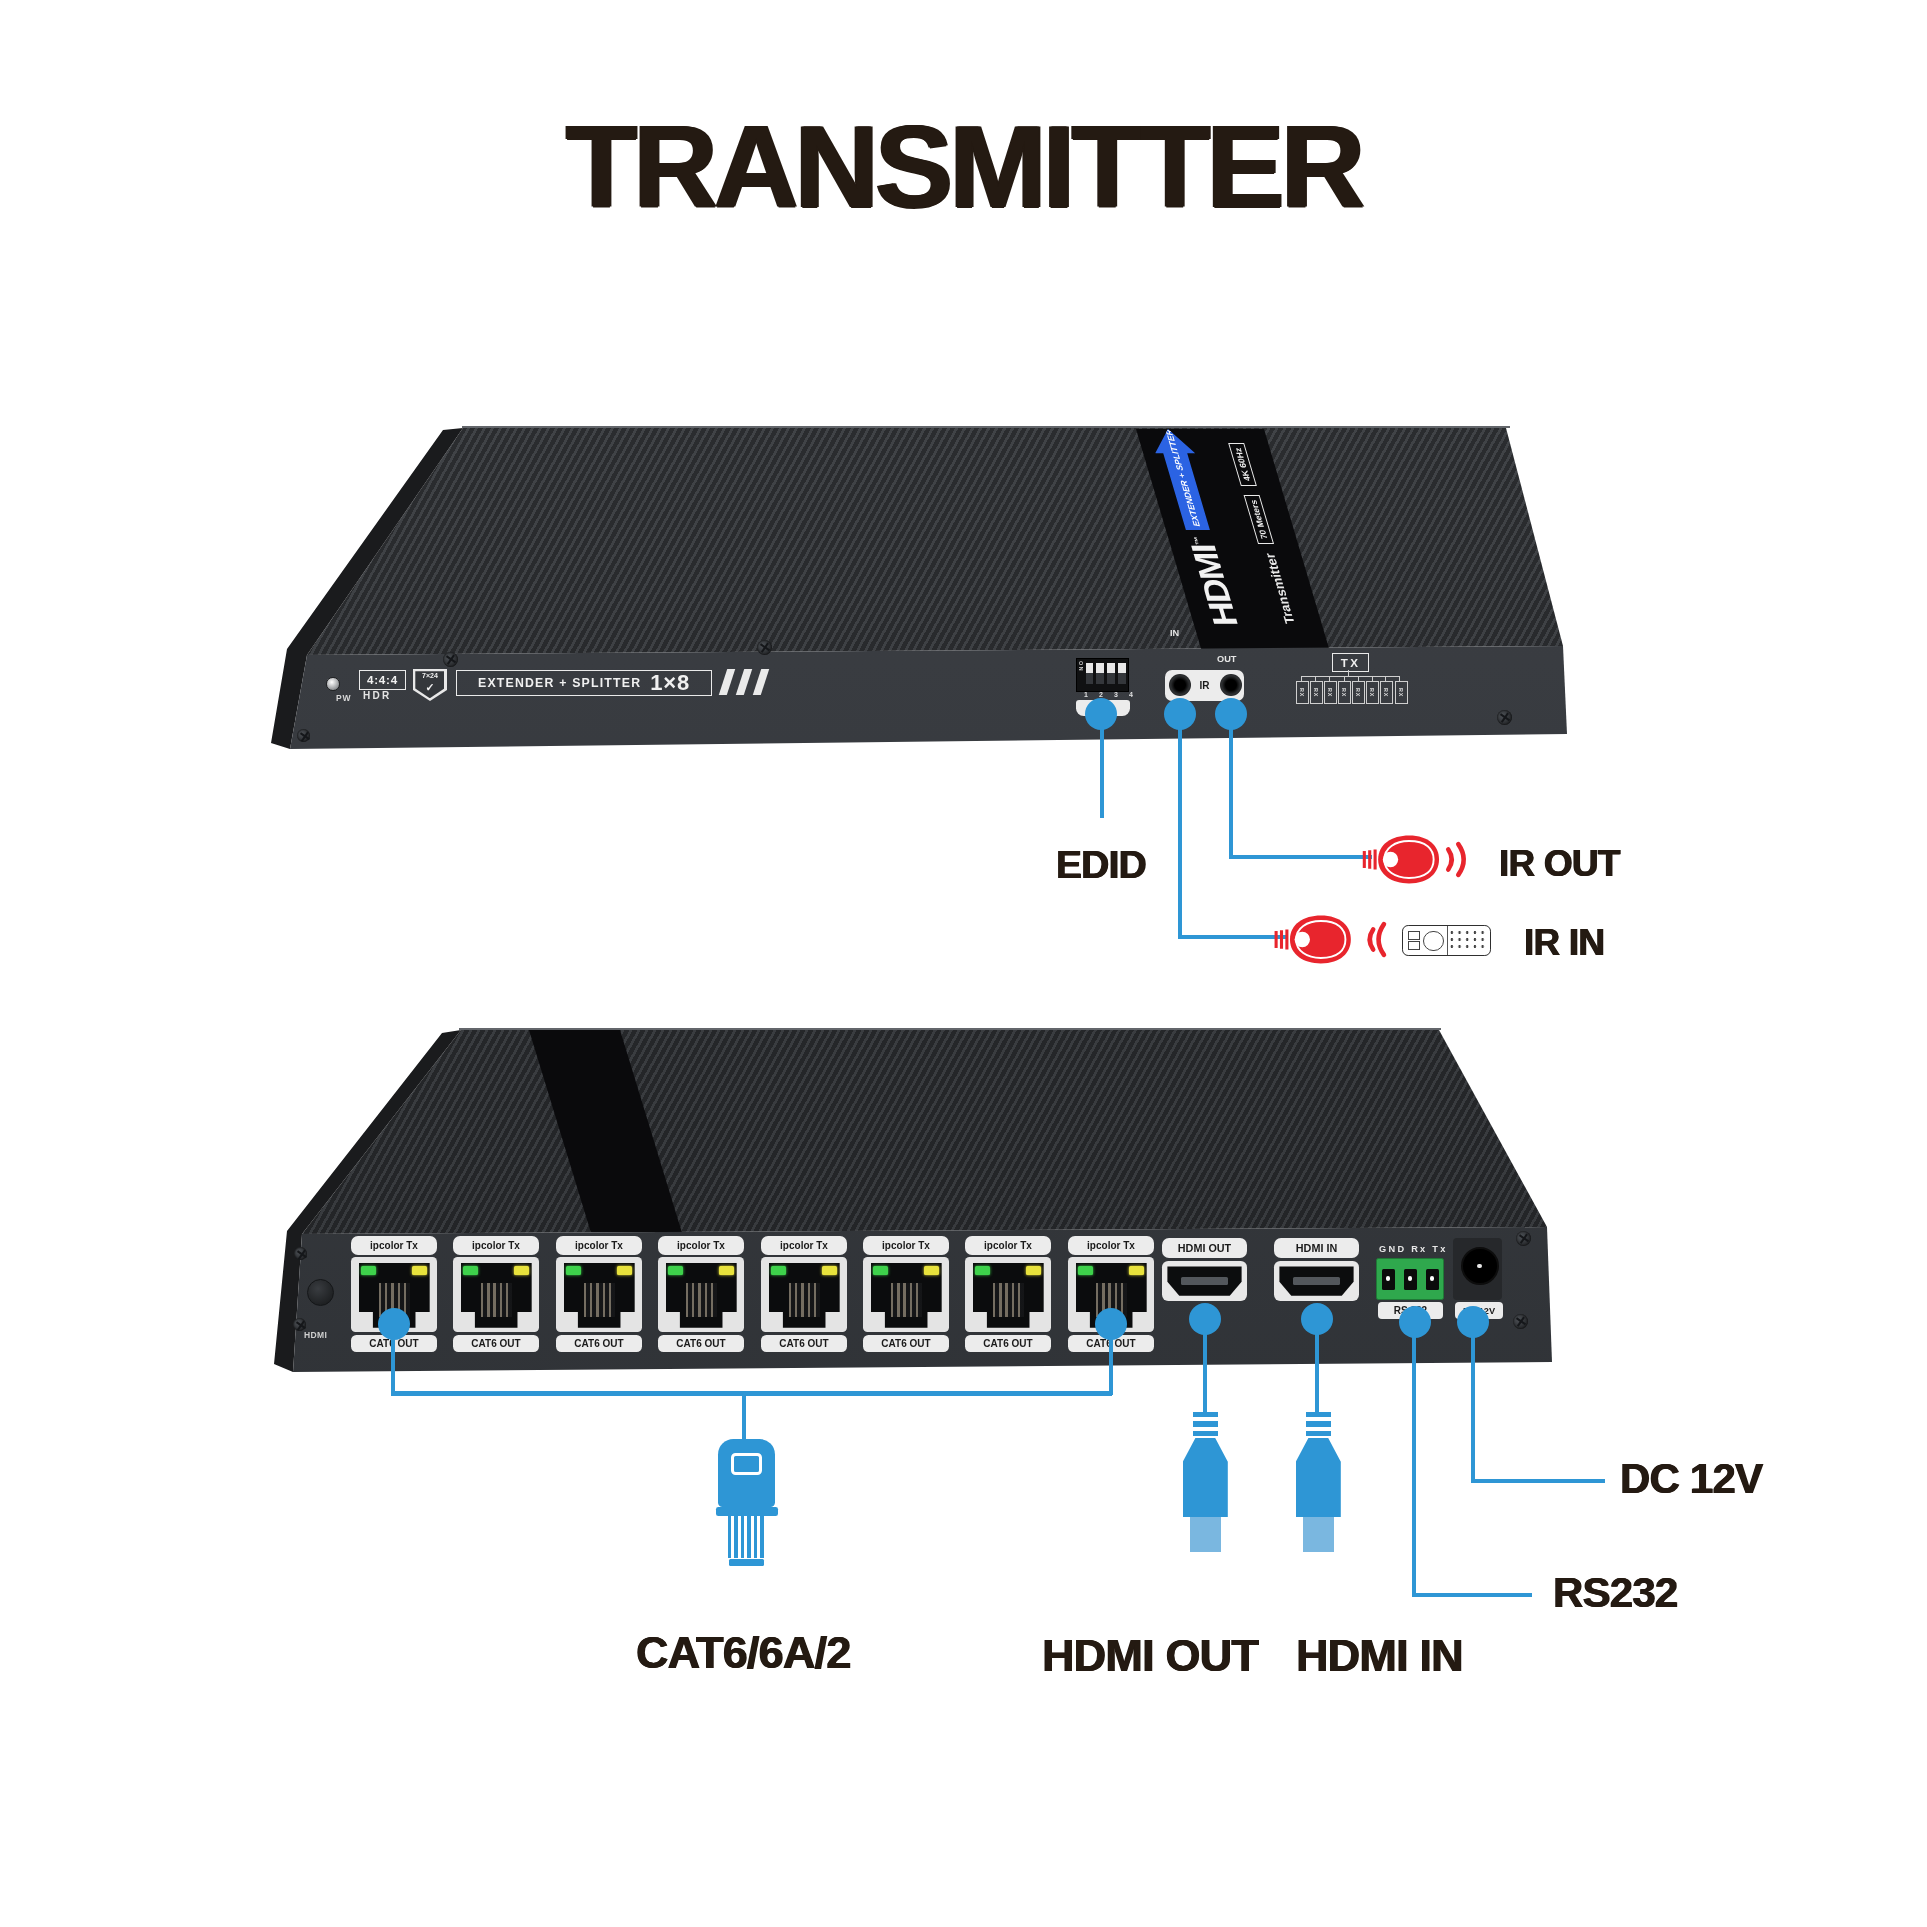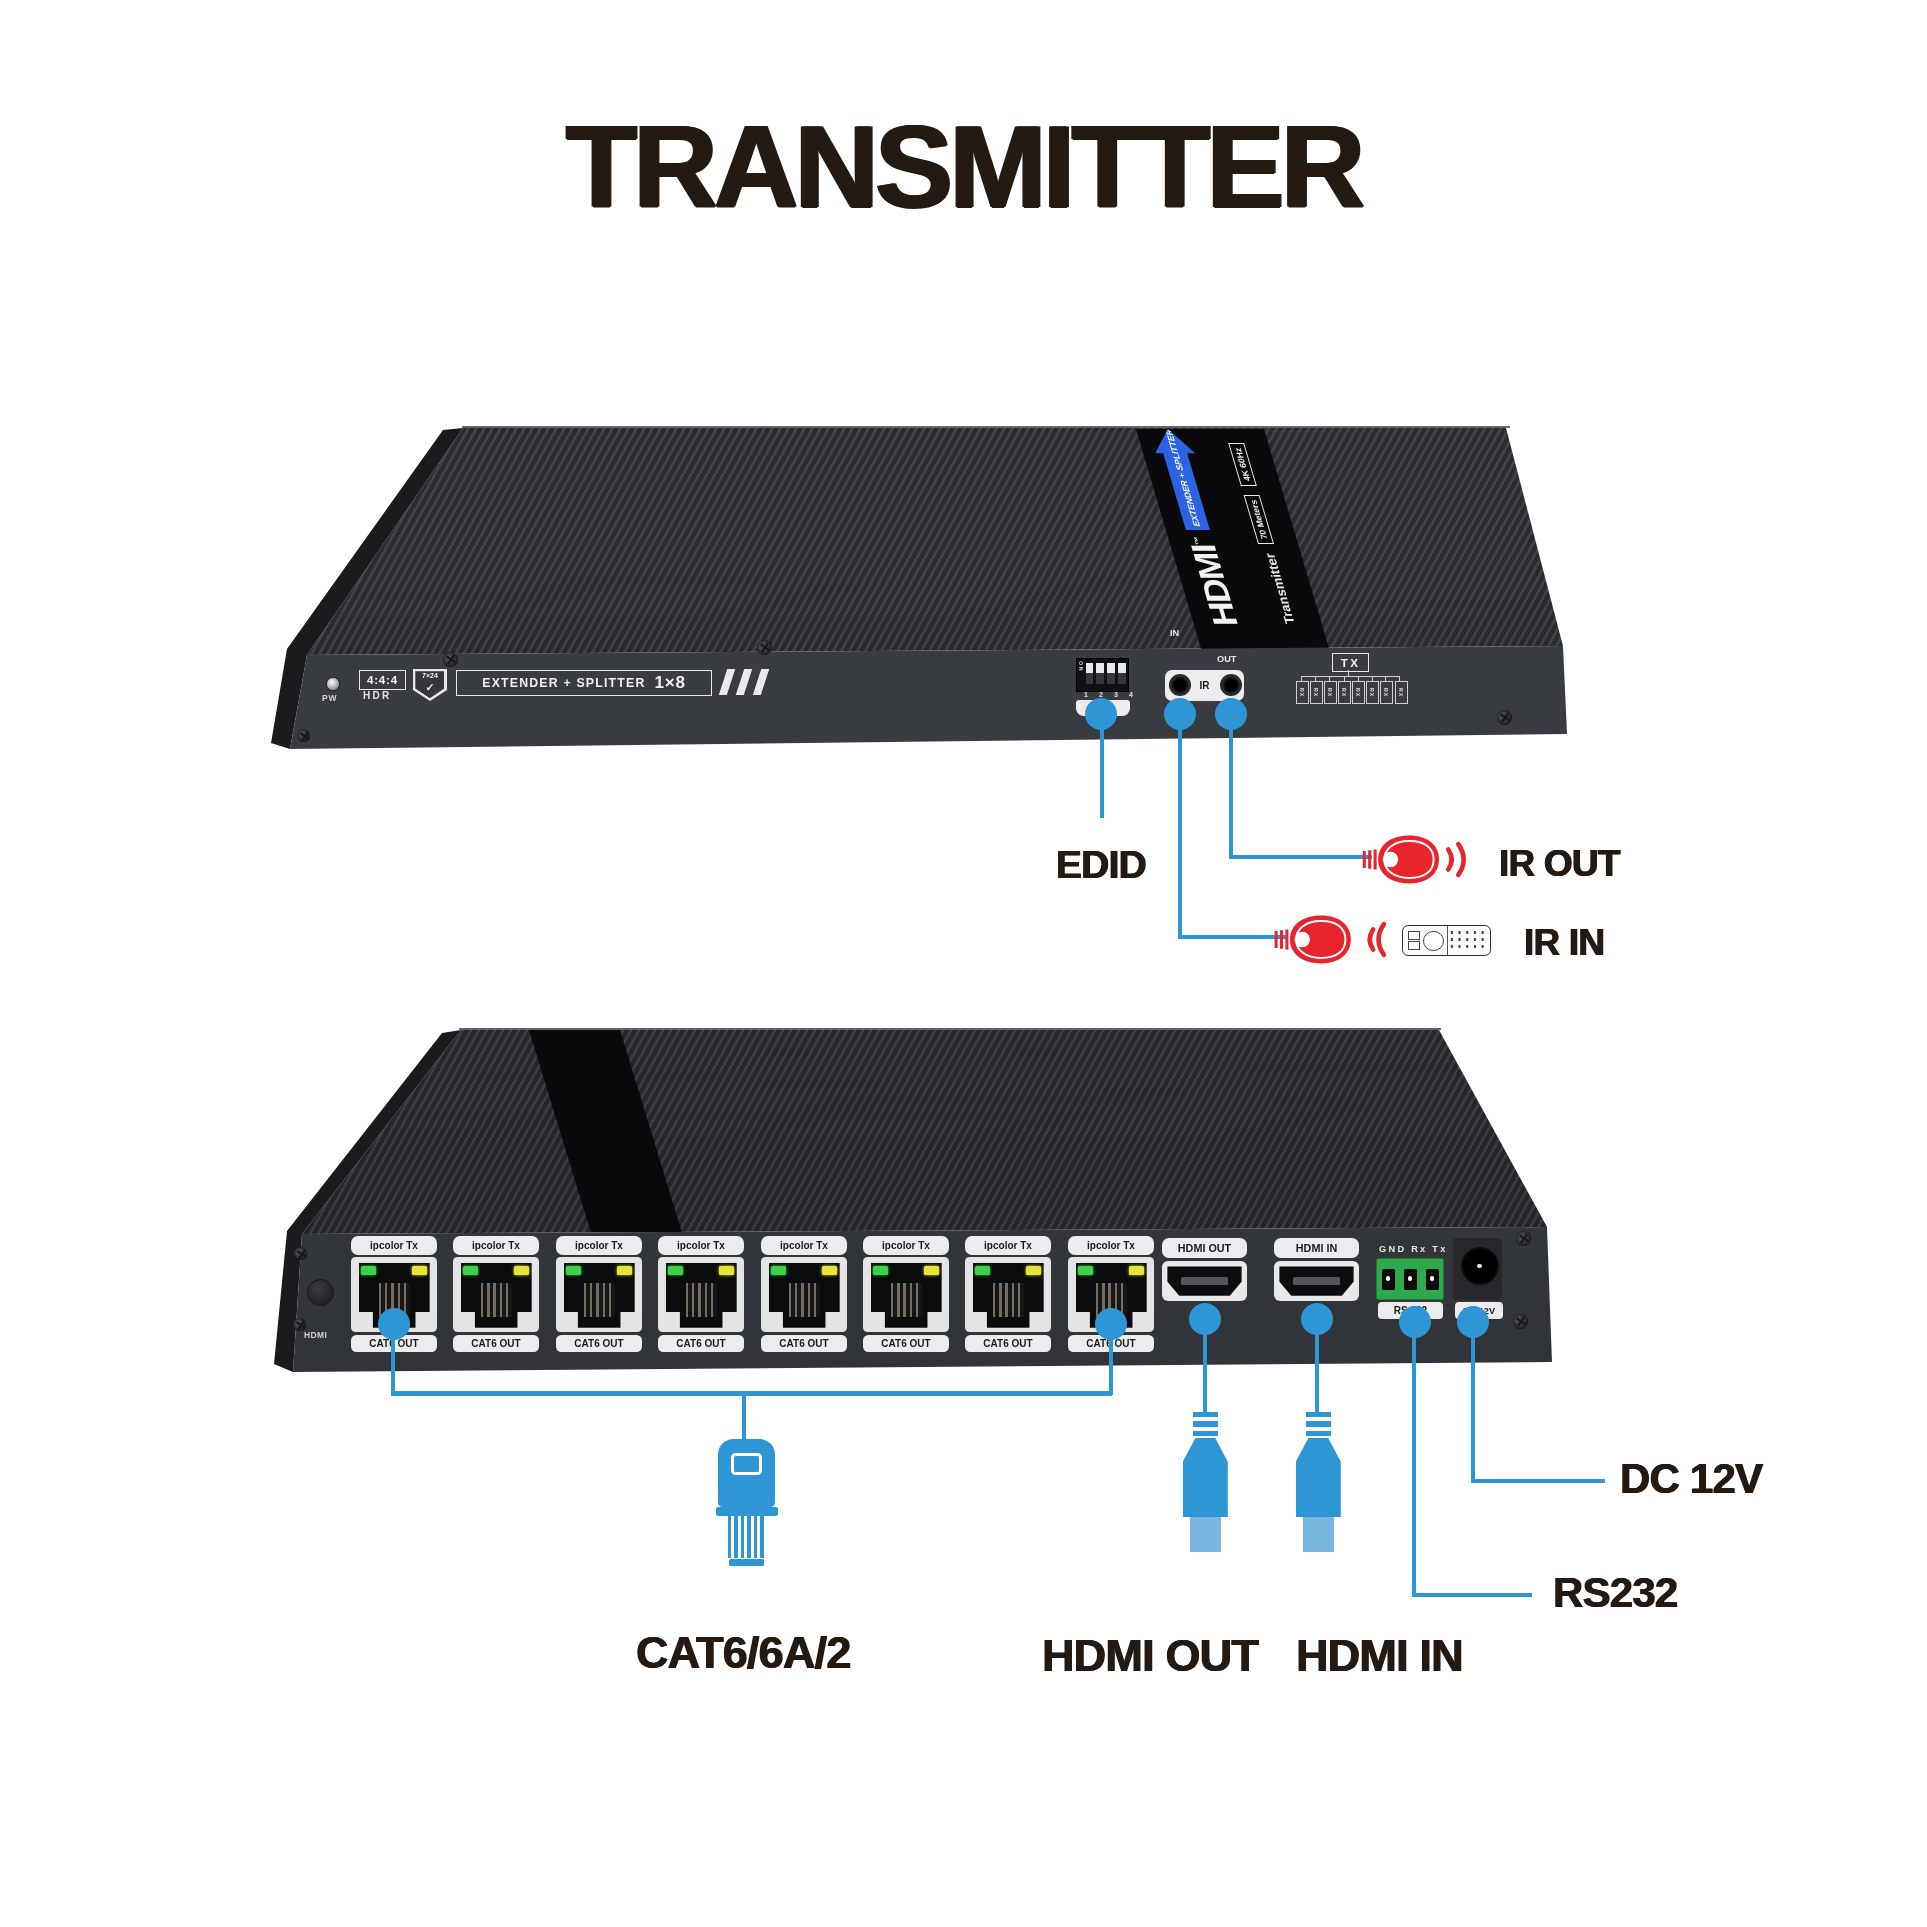--- a/index.html
+++ b/index.html
@@ -79,35 +79,35 @@
   </div>
 
   <div class="face frontface" style="clip-path:polygon(307px 655px,1563px 646px,1567px 734px,290px 749px);"></div>
 
   <div class="screw" style="left:443px;top:652px;"></div>
   <div class="screw" style="left:757px;top:640px;"></div>
   <div class="screw" style="left:1497px;top:710px;"></div>
   <div class="screw" style="left:297px;top:729px;width:13px;height:13px;"></div>
 
   <div class="abs" style="left:326px;top:677px;width:11.6px;height:11.6px;border-radius:50%;background:radial-gradient(circle at 40% 35%,#ffffff,#8a8d90 75%);border:0.8px solid #1f2022;"></div>
-  <div class="abs" style="left:322px;top:693px;font-size:8.5px;font-weight:bold;color:#d8d8d8;letter-spacing:0.8px;">PW</div>
+  <div class="abs" style="left:336px;top:693px;font-size:8.5px;font-weight:bold;color:#d8d8d8;letter-spacing:0.8px;">PW</div>
 
   <div class="obox abs" style="left:359px;top:670px;width:45px;height:17.7px;font-size:11.6px;letter-spacing:0.8px;">4:4:4</div>
   <div class="abs" style="left:363px;top:690px;font-size:10px;font-weight:bold;color:#e4e4e4;letter-spacing:2.3px;">HDR</div>
 
   <div class="abs" style="left:413px;top:669px;width:34px;height:32px;">
     <div class="abs" style="left:0;top:0;width:34px;height:32px;background:#e8e8e8;clip-path:polygon(0 0,100% 0,100% 66%,50% 100%,0 66%);"></div>
     <div class="abs" style="left:2.3px;top:2.3px;width:29px;height:27px;background:#34373b;clip-path:polygon(0 0,100% 0,100% 64%,50% 100%,0 64%);"></div>
     <div class="abs" style="left:0;top:3.1px;width:34px;text-align:center;font-size:7px;font-weight:bold;color:#f0f0f0;">7×24</div>
     <div class="abs" style="left:0;top:11.6px;width:34px;text-align:center;font-size:10.8px;font-weight:bold;color:#f0f0f0;">✓</div>
   </div>
 
   <div class="obox abs" style="left:456px;top:670px;width:254px;height:24px;border-width:1.9px;">
     <span style="font-size:12.3px;letter-spacing:1.2px;">EXTENDER + SPLITTER</span>
-    <span style="font-size:17px;margin-left:9px;letter-spacing:0.8px;">1×8</span>
+    <span style="font-size:22px;margin-left:9px;letter-spacing:0.8px;">1×8</span>
   </div>
   <div class="slash" style="left:723px;top:669px;"></div>
   <div class="slash" style="left:740px;top:669px;"></div>
   <div class="slash" style="left:757px;top:669px;"></div>
 
   <div class="abs" style="left:1076px;top:658px;width:51px;height:32px;background:#101112;border:0.8px solid #000;">
     <span style="position:absolute;left:0.8px;top:2.3px;writing-mode:vertical-rl;font-size:5.4px;font-weight:bold;color:#cfcfcf;letter-spacing:1.5px;">ON</span>
     <div class="dipslot" style="left:8.5px;">
         <i></i>
       </div>

